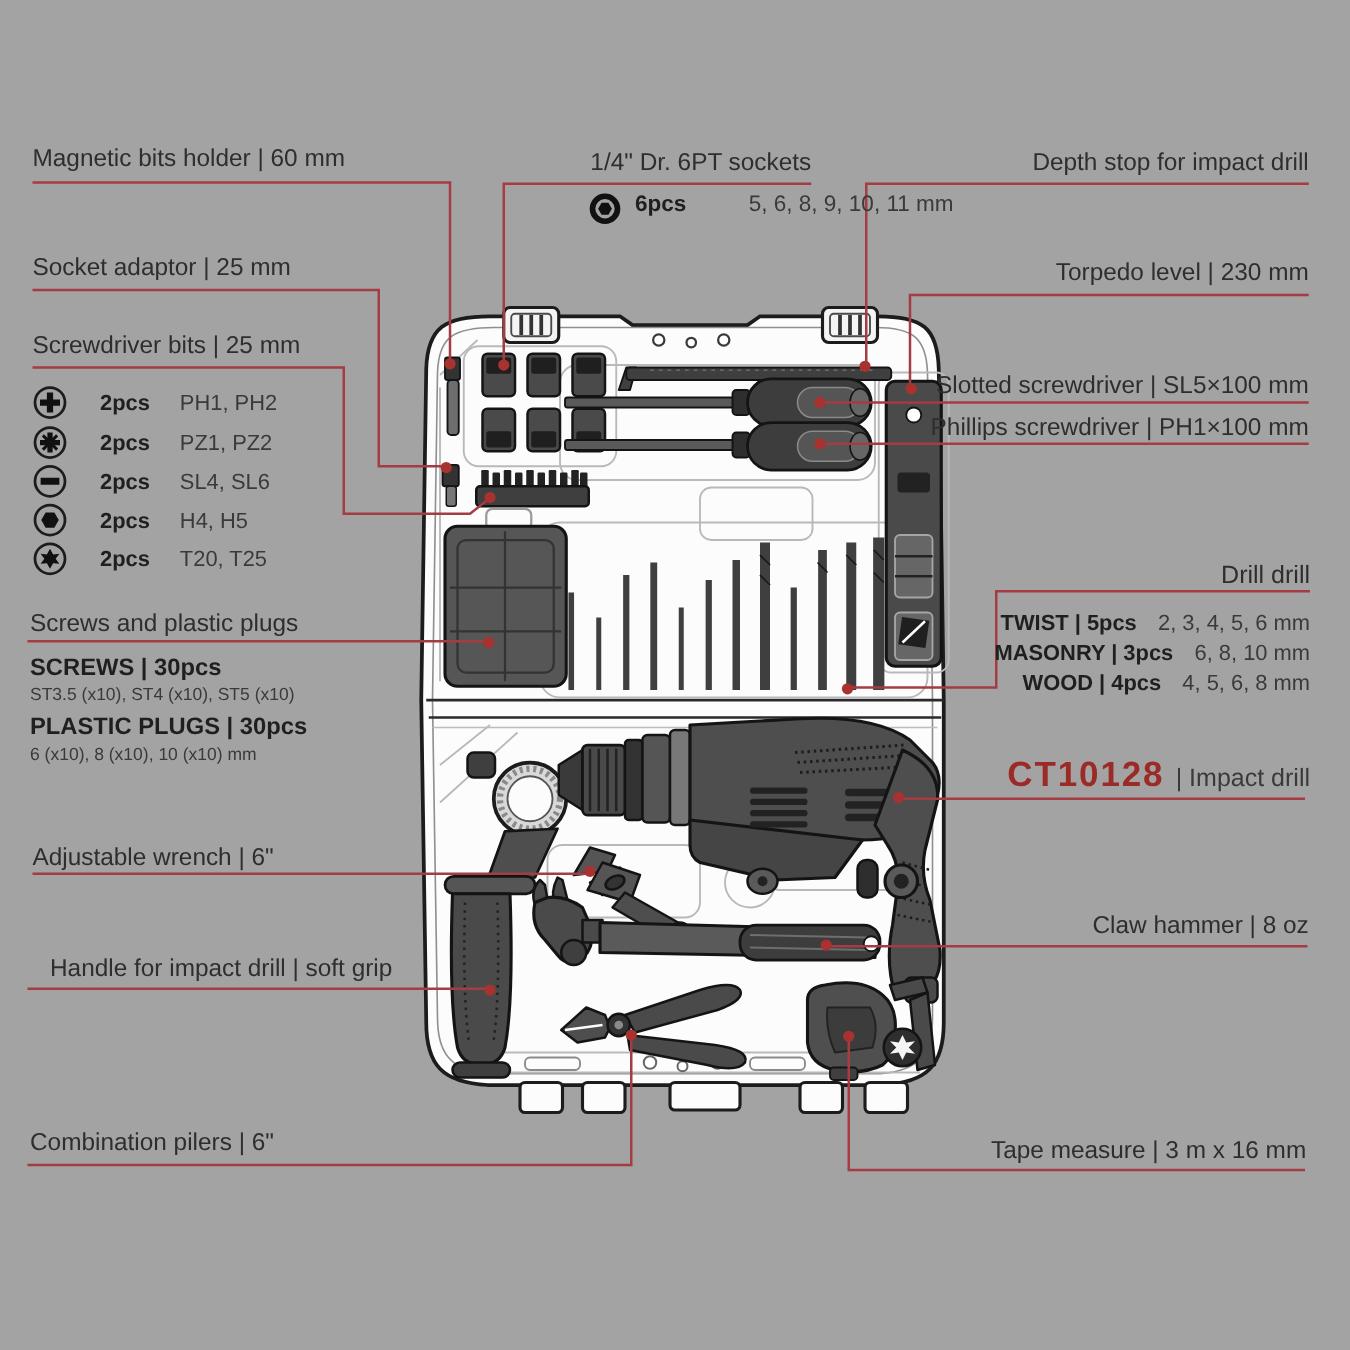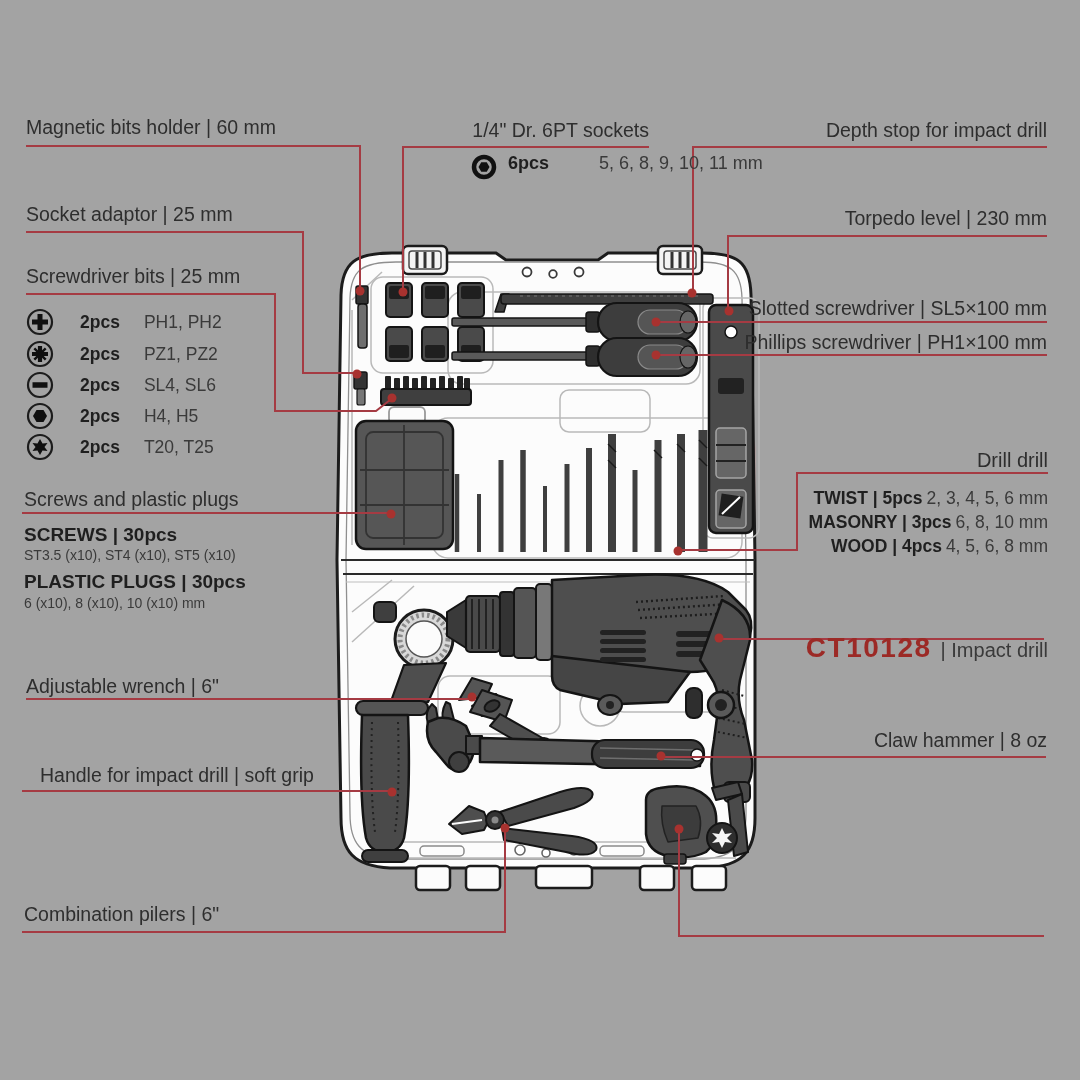--- a/index.html
+++ b/index.html
@@ -10,24 +10,24 @@
   .lbl.r{text-align:right;}
   .bitrow{position:absolute;left:26px;display:flex;align-items:center;gap:26px;white-space:nowrap;}
   .bitrow b{font-size:17.5px;color:#1f1f1f;}
   .bitrow .bval{font-size:17.5px;color:#3a3a3a;margin-left:-2px;}
   .bicon{width:28px;height:28px;display:inline-block;flex:0 0 auto;}
   .sub{position:absolute;font-size:14px;color:#3a3a3a;white-space:nowrap;}
   .subb{position:absolute;font-size:19px;font-weight:bold;color:#1f1f1f;white-space:nowrap;}
   .sockrow{position:absolute;display:flex;gap:10px;white-space:nowrap;}
   .sockrow b{font-size:18px;color:#1f1f1f;}
   .sockrow span{font-size:18px;color:#3a3a3a;margin-left:40px;}
-  .specrow{position:absolute;right:32px;display:flex;align-items:baseline;gap:4px;white-space:nowrap;}
+  .specrow{position:absolute;right:32px;display:flex;align-items:baseline;gap:17px;white-space:nowrap;}
   .specrow b{font-size:17.5px;color:#1f1f1f;}
   .specrow span{font-size:17.5px;color:#3a3a3a;}
-  .model{position:absolute;right:32px;top:604px;display:flex;align-items:baseline;gap:9px;white-space:nowrap;margin-top:28px;}
+  .model{position:absolute;right:32px;top:604px;display:flex;align-items:baseline;gap:9px;white-space:nowrap;}
   .model .code{font-size:28px;font-weight:bold;color:#9c2a26;letter-spacing:1.5px;}
   .model .nm{font-size:20px;color:#3a3a3a;}
 </style>
 </head>
 <body>
 
 <div class="canvas">
 
 <svg class="art" width="1080" height="1080" viewBox="0 0 1080 1080">
 
@@ -453,14 +453,15 @@
 
 <div class="model">
   <span class="code">CT10128</span>
   <span class="nm">| Impact drill</span>
 </div>
 
 <div class="lbl" style="left:26px;top:675px">Adjustable wrench | 6"</div>
 <div class="lbl" style="left:40px;top:764px">Handle for impact drill | soft grip</div>
 <div class="lbl r" style="right:33px;top:729px">Claw hammer | 8 oz</div>
 <div class="lbl" style="left:24px;top:903px">Combination pilers | 6"</div>
+<div class="lbl r" style="right:35px;top:909px">Tape measure | 3 m x 16 mm</div>
 
 </div>
 
 </body></html>

